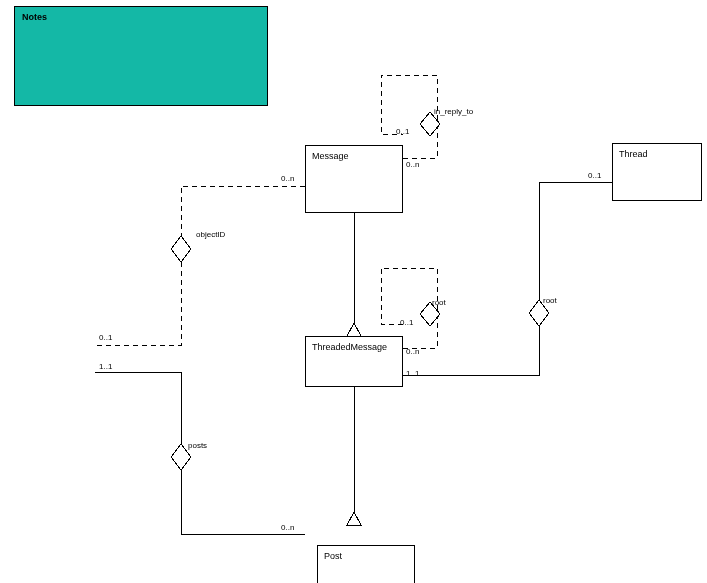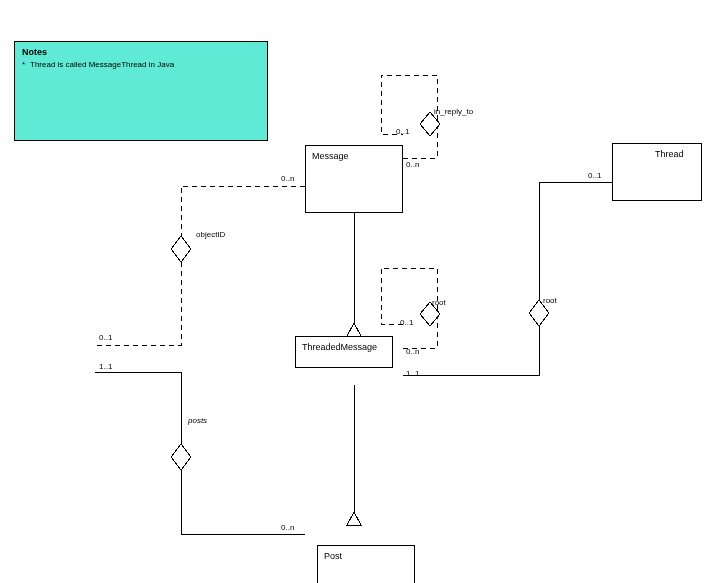--- a/index.html
+++ b/index.html
@@ -30,24 +30,23 @@
   }
   .box .title {
     font-size: 9px;
     color: #000000;
     padding: 5px 6px 0 6px;
     line-height: 11px;
   }
   .notes-box {
     position: absolute;
     border: 1px solid #000000;
-    background: #5eead4;
+    background: #14b8a6;
     box-sizing: border-box;
     padding: 5px 7px 6px 7px;
-    margin-top: 35px;
   }
   .notes-title {
     font-size: 9px;
     font-weight: bold;
     color: #000000;
     margin-bottom: 3px;
   }
   .notes-list {
     list-style: none;
     margin: 0;
@@ -105,46 +104,45 @@
       <polygon points="181,236 191,249 181,262 171,249" fill="#ffffff" stroke="#000000"></polygon>
       <polygon points="430,302 440,314 430,326 420,314" fill="#ffffff" stroke="#000000"></polygon>
       <polygon points="539,300 549,313 539,326 529,313" fill="#ffffff" stroke="#000000"></polygon>
       <polygon points="181,444 191,457 181,470 171,457" fill="#ffffff" stroke="#000000"></polygon>
     </g>
   </svg>
 
   <div class="notes-box" style="left:14px; top:6px; width:254px; height:100px;">
     <div class="notes-title">Notes</div>
     <ul class="notes-list">
-      <li>Thread is called MessageThread in Java</li>
     </ul>
   </div>
 
   <div class="box" style="left:305px; top:145px; width:98px; height:68px;">
     <div class="title">Message</div>
   </div>
 
-  <div class="box" style="left:612px; top:143px; width:90px; height:58px;padding-left:36px;">
+  <div class="box" style="left:612px; top:143px; width:90px; height:58px;">
     <div class="title">Thread</div>
   </div>
 
 
-  <div class="box" style="left:295px; top:336px; width:98px; height:32px;">
+  <div class="box" style="left:305px; top:336px; width:98px; height:51px;">
     <div class="title">ThreadedMessage</div>
   </div>
 
   <div class="box" style="left:317px; top:525px; width:98px; height:72px;margin-top:20px;">
     <div class="title">Post</div>
   </div>
 
   <div class="label" style="left:434px; top:107px;">in_reply_to</div>
   <div class="label" style="left:196px; top:230px;">objectID</div>
   <div class="label" style="left:432px; top:298px;">root</div>
   <div class="label" style="left:543px; top:296px;">root</div>
-  <div class="label" style="left:188px; top:416px;font-style:italic;">posts</div>
+  <div class="label" style="left:188px; top:441px;">posts</div>
 
   <div class="label" style="left:396px; top:127px;">0..1</div>
   <div class="label" style="left:406px; top:160px;">0..n</div>
   <div class="label" style="left:281px; top:174px;">0..n</div>
   <div class="label" style="left:588px; top:171px;">0..1</div>
   <div class="label" style="left:99px; top:333px;">0..1</div>
   <div class="label" style="left:99px; top:362px;">1..1</div>
   <div class="label" style="left:400px; top:318px;">0..1</div>
   <div class="label" style="left:406px; top:347px;">0..n</div>
   <div class="label" style="left:406px; top:369px;">1..1</div>

